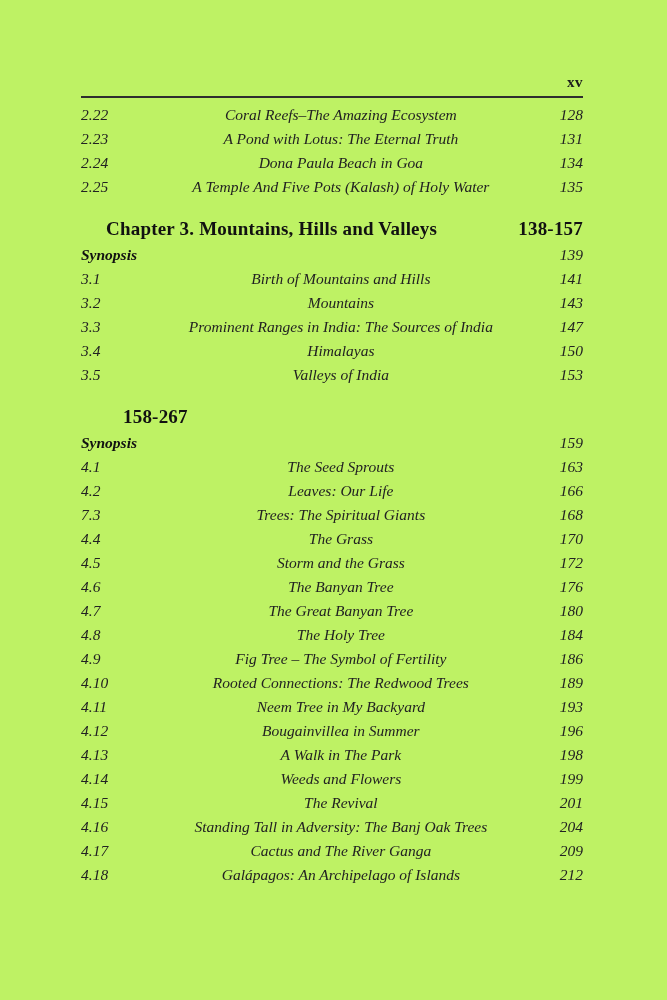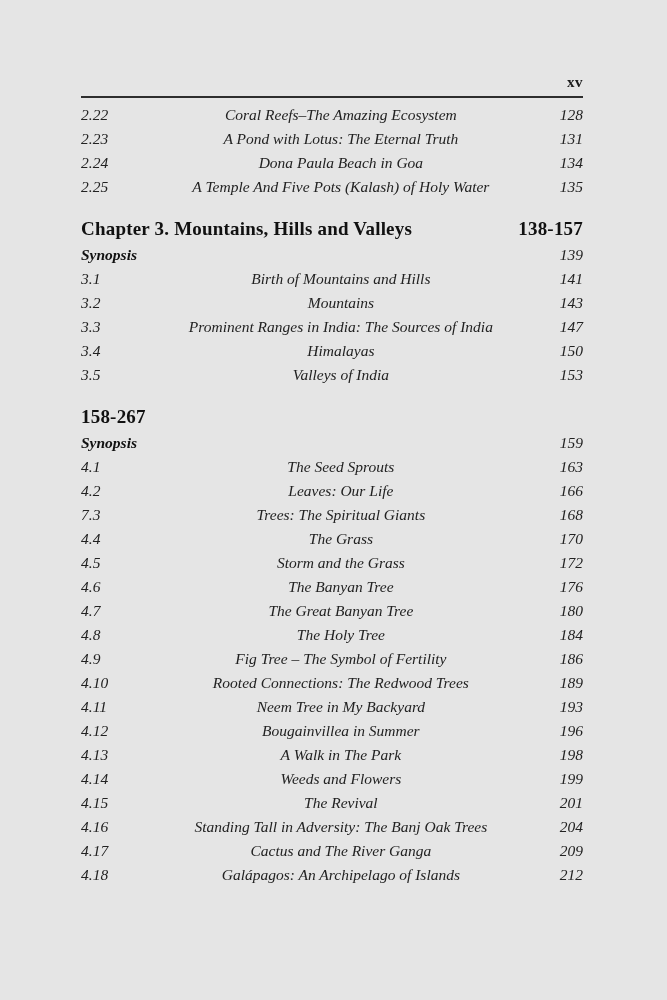--- a/index.html
+++ b/index.html
@@ -4,21 +4,21 @@
 <style>
   html, body {
     margin: 0;
     padding: 0;
     background: #ffffff;
   }
   .page {
     position: relative;
     width: 667px;
     height: 1000px;
-    background: #e5e5e5;
+    background: #bef264;
     overflow: hidden;
     font-family: "Liberation Serif", "DejaVu Serif", serif;
     color: #222222;
   }
   .content {
     position: absolute;
     left: 81px;
     top: 72px;
     width: 502px;
   }
@@ -63,22 +63,22 @@
     display: flex;
     height: 28px;
     line-height: 28px;
     margin-top: 16px;
     font-size: 19px;
     font-weight: 700;
     color: #111111;
     letter-spacing: 0.2px;
     white-space: nowrap;
   }
-  .ch-title { flex: 1; }
-  .ch-pages { flex: none; text-align: right; }
+  .ch-title { flex: 1; margin-left: 25px; }
+  .ch-pages { flex: none; text-align: right; margin-left: 42px; }
   .synopsis-row .syn-label {
     flex: 1;
     font-weight: 700;
     color: #111111;
   }
 </style>
 </head>
 <body>
 
 <div class="page">

